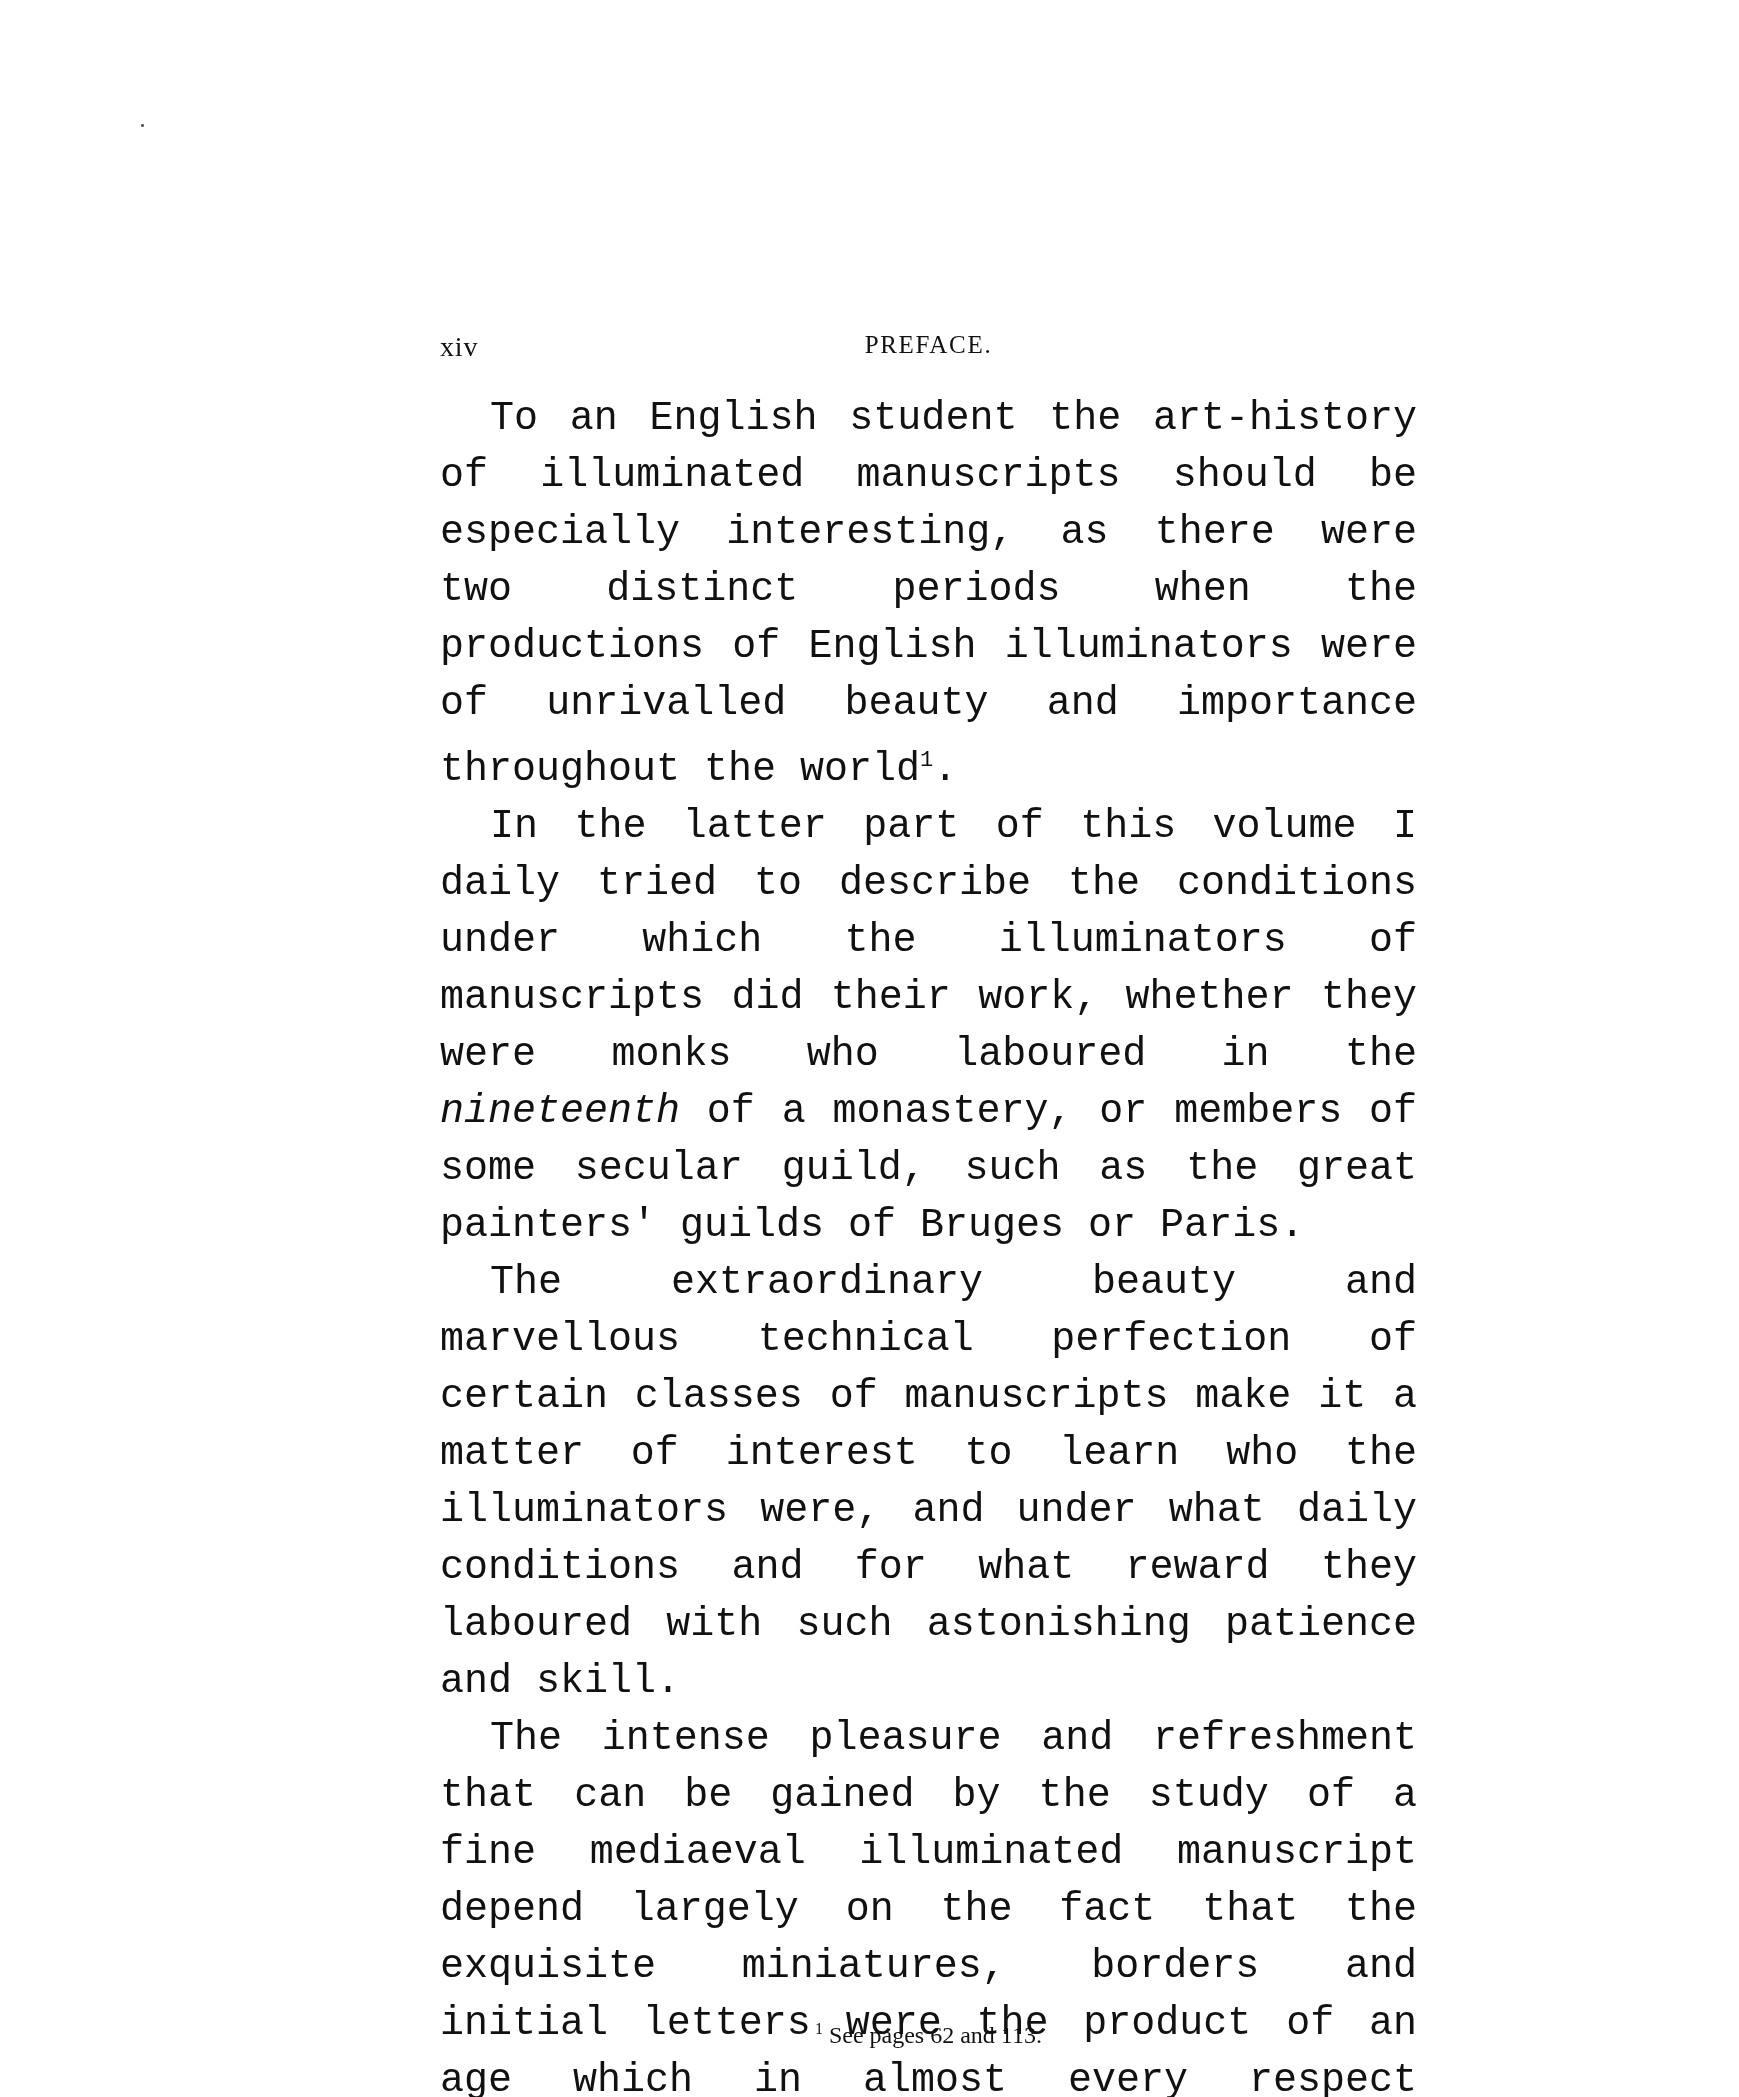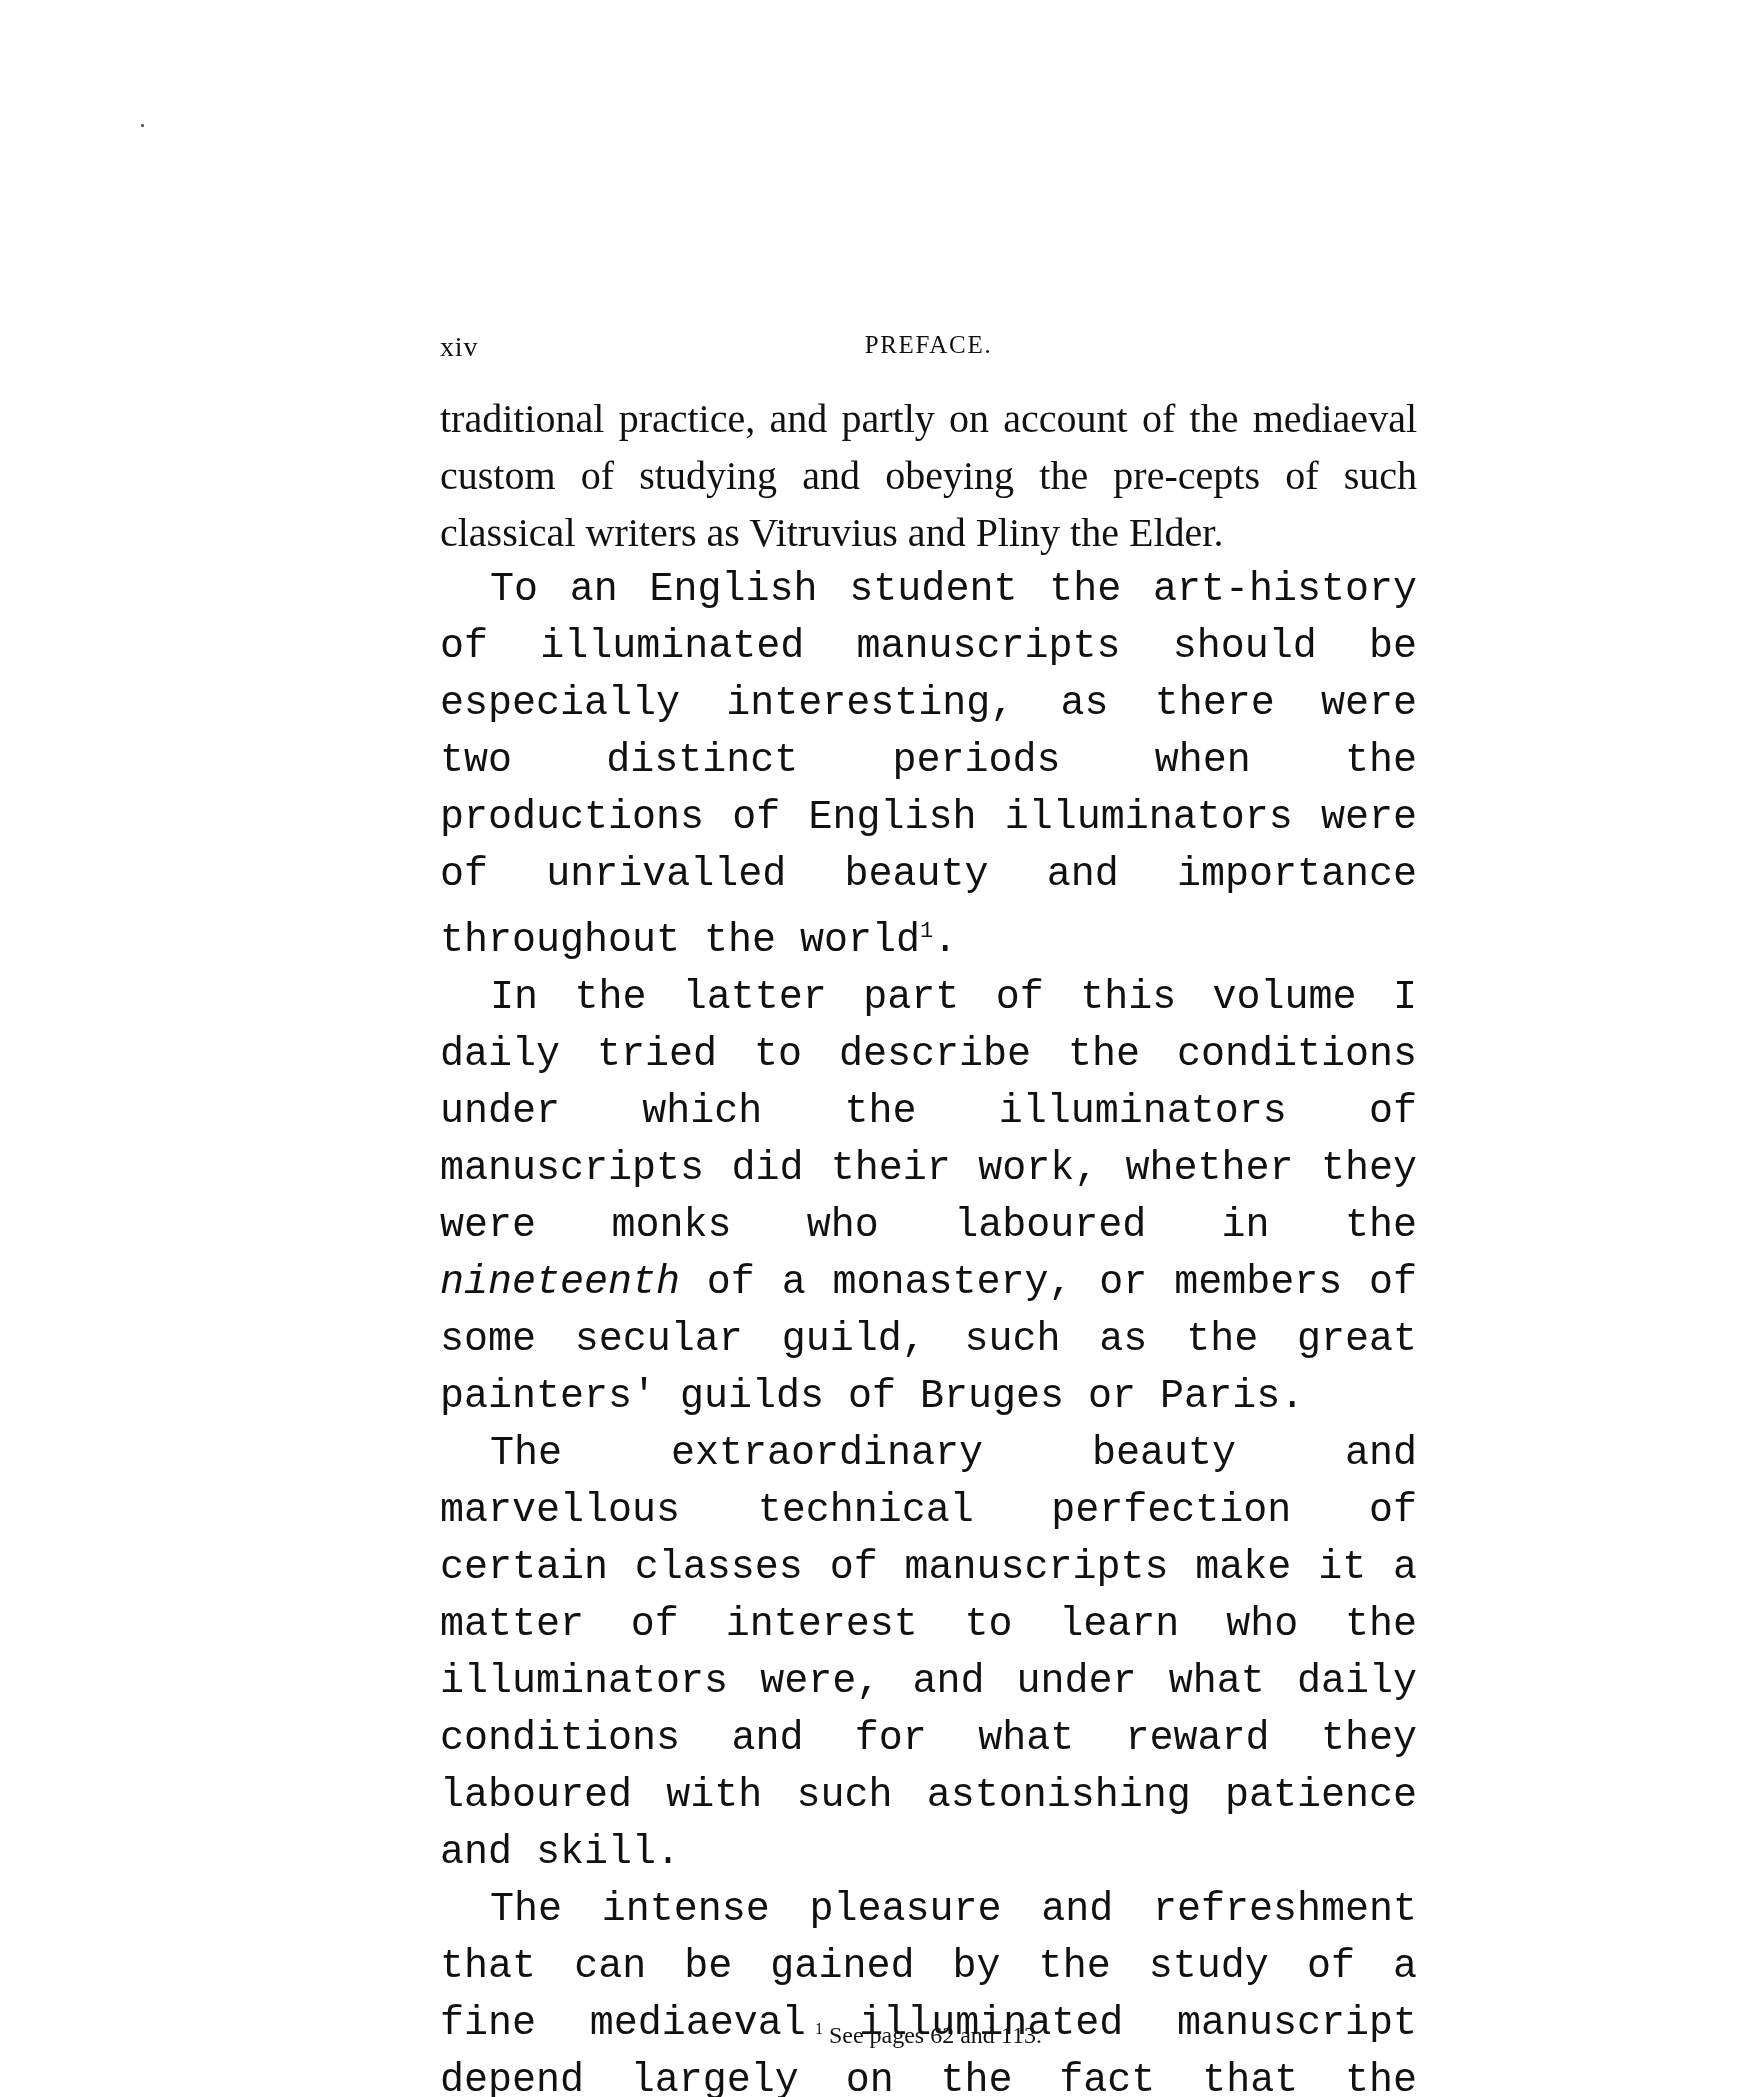--- a/index.html
+++ b/index.html
@@ -21,21 +21,20 @@
 
 <div class="page">
   <span class="speck" style="left:141px;top:124px;"></span>
 
   <div class="header">
     <span class="pagenum">xiv</span>
     <span class="running-title">PREFACE.</span>
   </div>
 
   <div class="body-text" id="body-text">
-      <p class="first"><span>traditional practice, and partly on account of the mediaeval custom of studying and obeying the pre-cepts of such classical writers as Vitruvius and Pliny the Elder.</span></p>
       <p class="indent"><span>To an English student the art-history of illuminated manuscripts should be especially interesting, as there were two distinct periods when the productions of English illuminators were of unrivalled beauty and importance throughout the world</span><sup style="font-size: 22px;">1</sup><span>.</span></p>
       <p class="indent"><span>In the latter part of this volume I daily tried to describe the conditions under which the illuminators of manuscripts did their work, whether they were monks who laboured in the </span><em>nineteenth</em><span> of a monastery, or members of some secular guild, such as the great painters' guilds of Bruges or Paris.</span></p>
       <p class="indent"><span>The extraordinary beauty and marvellous technical perfection of certain classes of manuscripts make it a matter of interest to learn who the illuminators were, and under what daily conditions and for what reward they laboured with such astonishing patience and skill.</span></p>
       <p class="indent"><span>The intense pleasure and refreshment that can be gained by the study of a fine mediaeval illuminated manuscript depend largely on the fact that the exquisite miniatures, borders and initial letters were the product of an age which in almost every respect differed widely from the unhappy, machine-driven nineteenth century in which we now live.</span></p>
     </div>
 
   <div class="footnote">
     <sup>1</sup><span>See pages 62 and 113.</span>
   </div>
 

